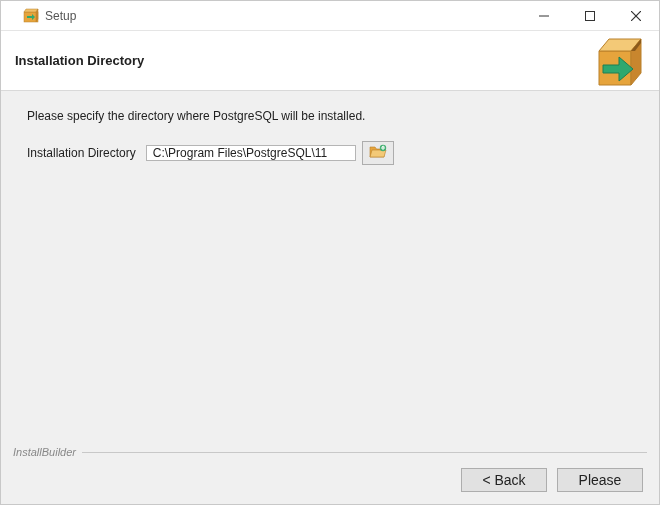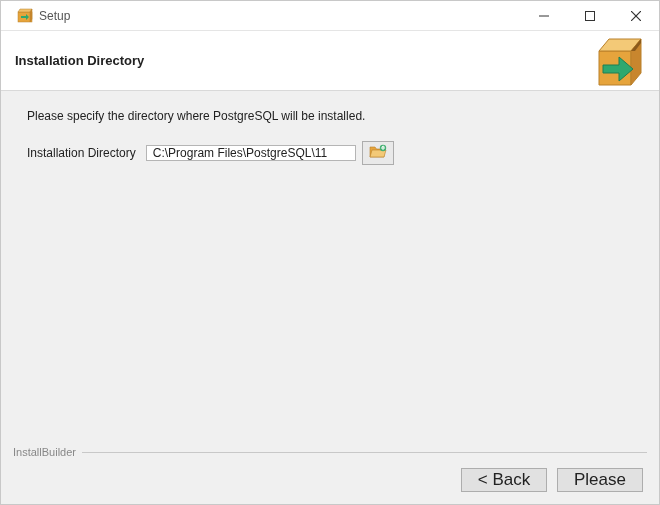--- a/index.html
+++ b/index.html
@@ -18,21 +18,21 @@
     display: flex;
     flex-direction: column;
     position: relative;
   }
   
   .titlebar {
     height: 30px;
     background: #fff;
     display: flex;
     align-items: center;
-    padding-left: 16px;
+    padding-left: 22px;
     border-bottom: 1px solid #e5e5e5;
   }
   .titlebar .app-icon {
     width:16px; height:16px; margin-right:6px;
   }
   .titlebar .title {
     color: #555;
     font-size: 12px;
     flex: 0 0 auto;
   }
@@ -97,33 +97,34 @@
   .browse-btn svg { width:18px; height:16px; }
   
   .footer-area {
     padding: 0 12px 12px 12px;
     background:#f0f0f0;
   }
   .builder-line {
     display:flex; align-items:center;
     color:#888; font-size:11px;
     margin-bottom:10px;
+    font-style:italic;
   }
   .builder-line .line {
     flex:1; height:1px; background:#c8c8c8; margin-left:6px;
   }
   .button-row {
     display:flex; justify-content:flex-end; gap:10px;
     padding-right:4px;
   }
   .wiz-btn {
     min-width:86px; height:24px;
     border:1px solid #adadad;
     background:#e1e1e1;
-    font-family:inherit; font-size:17px;
+    font-family:inherit; font-size:14px;
     color:#222;
     display:flex; align-items:center; justify-content:center;
     cursor:pointer;
   }
 </style>
 </head>
 <body>
 
 <div class="window">
 

